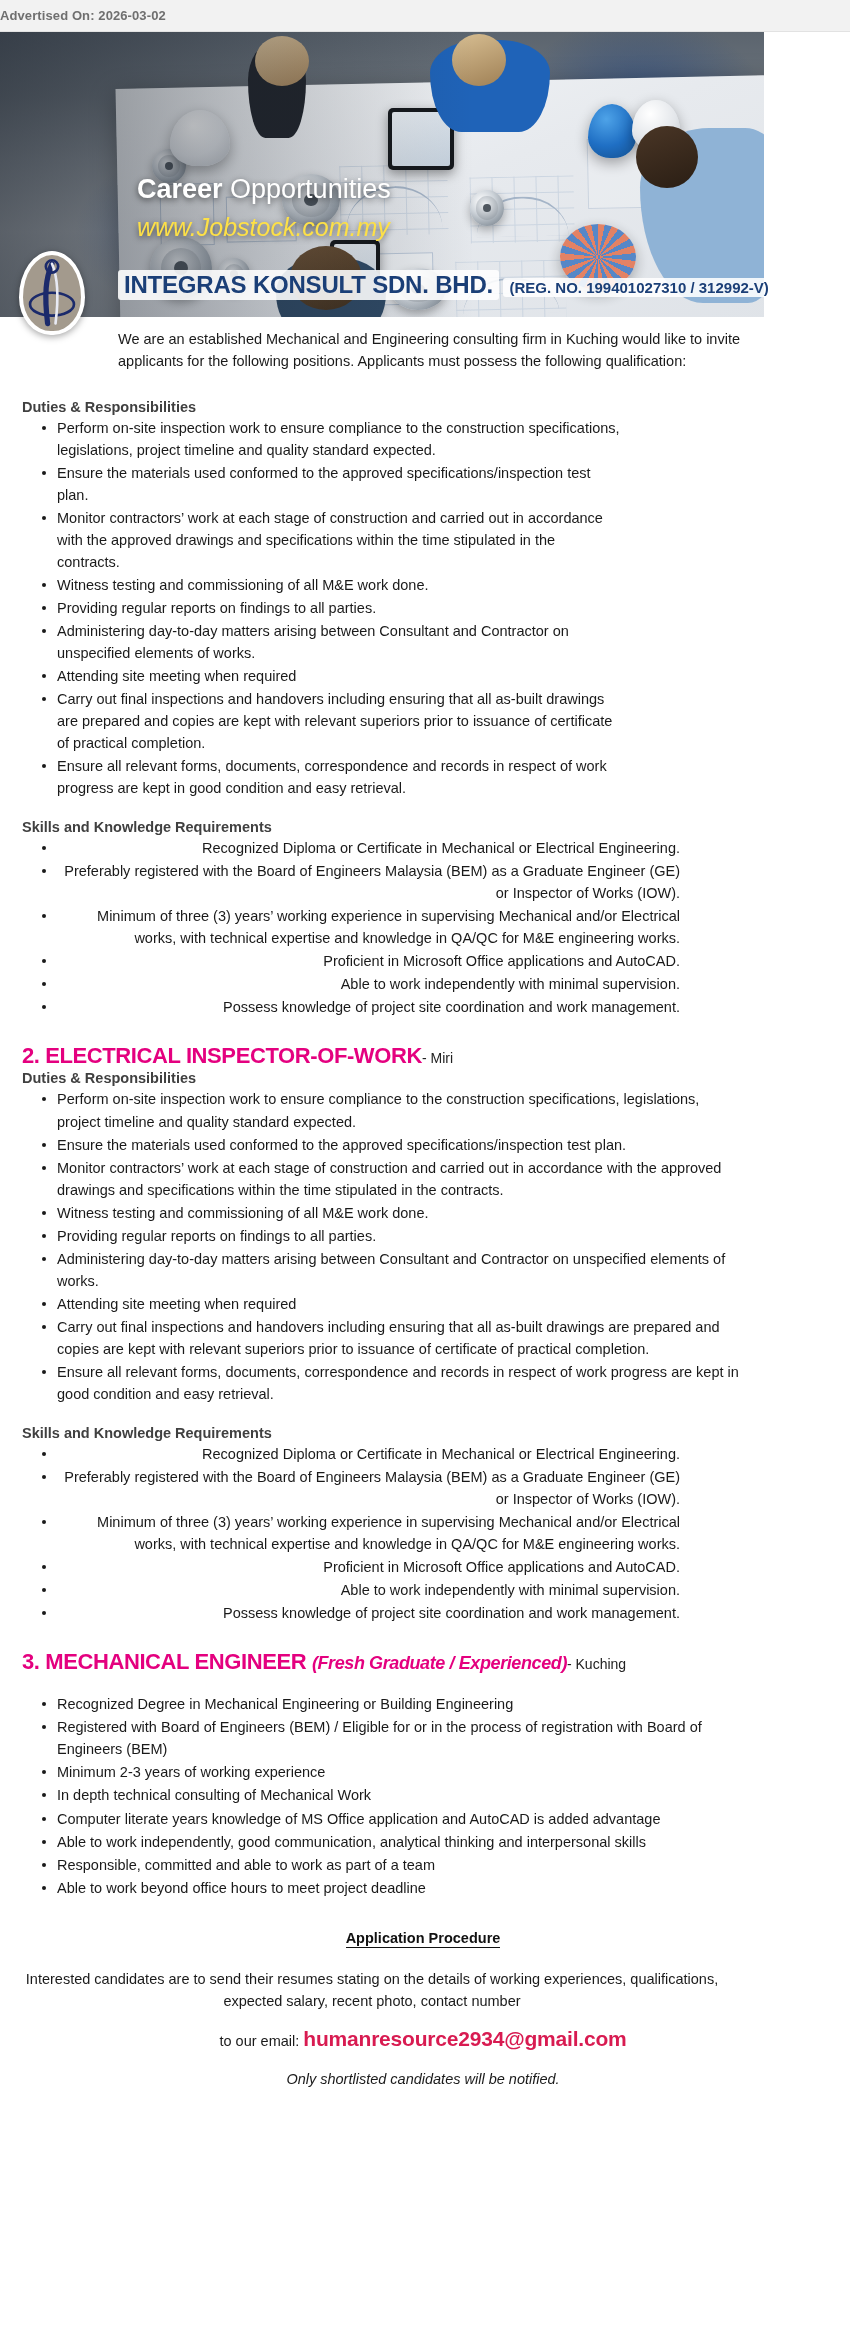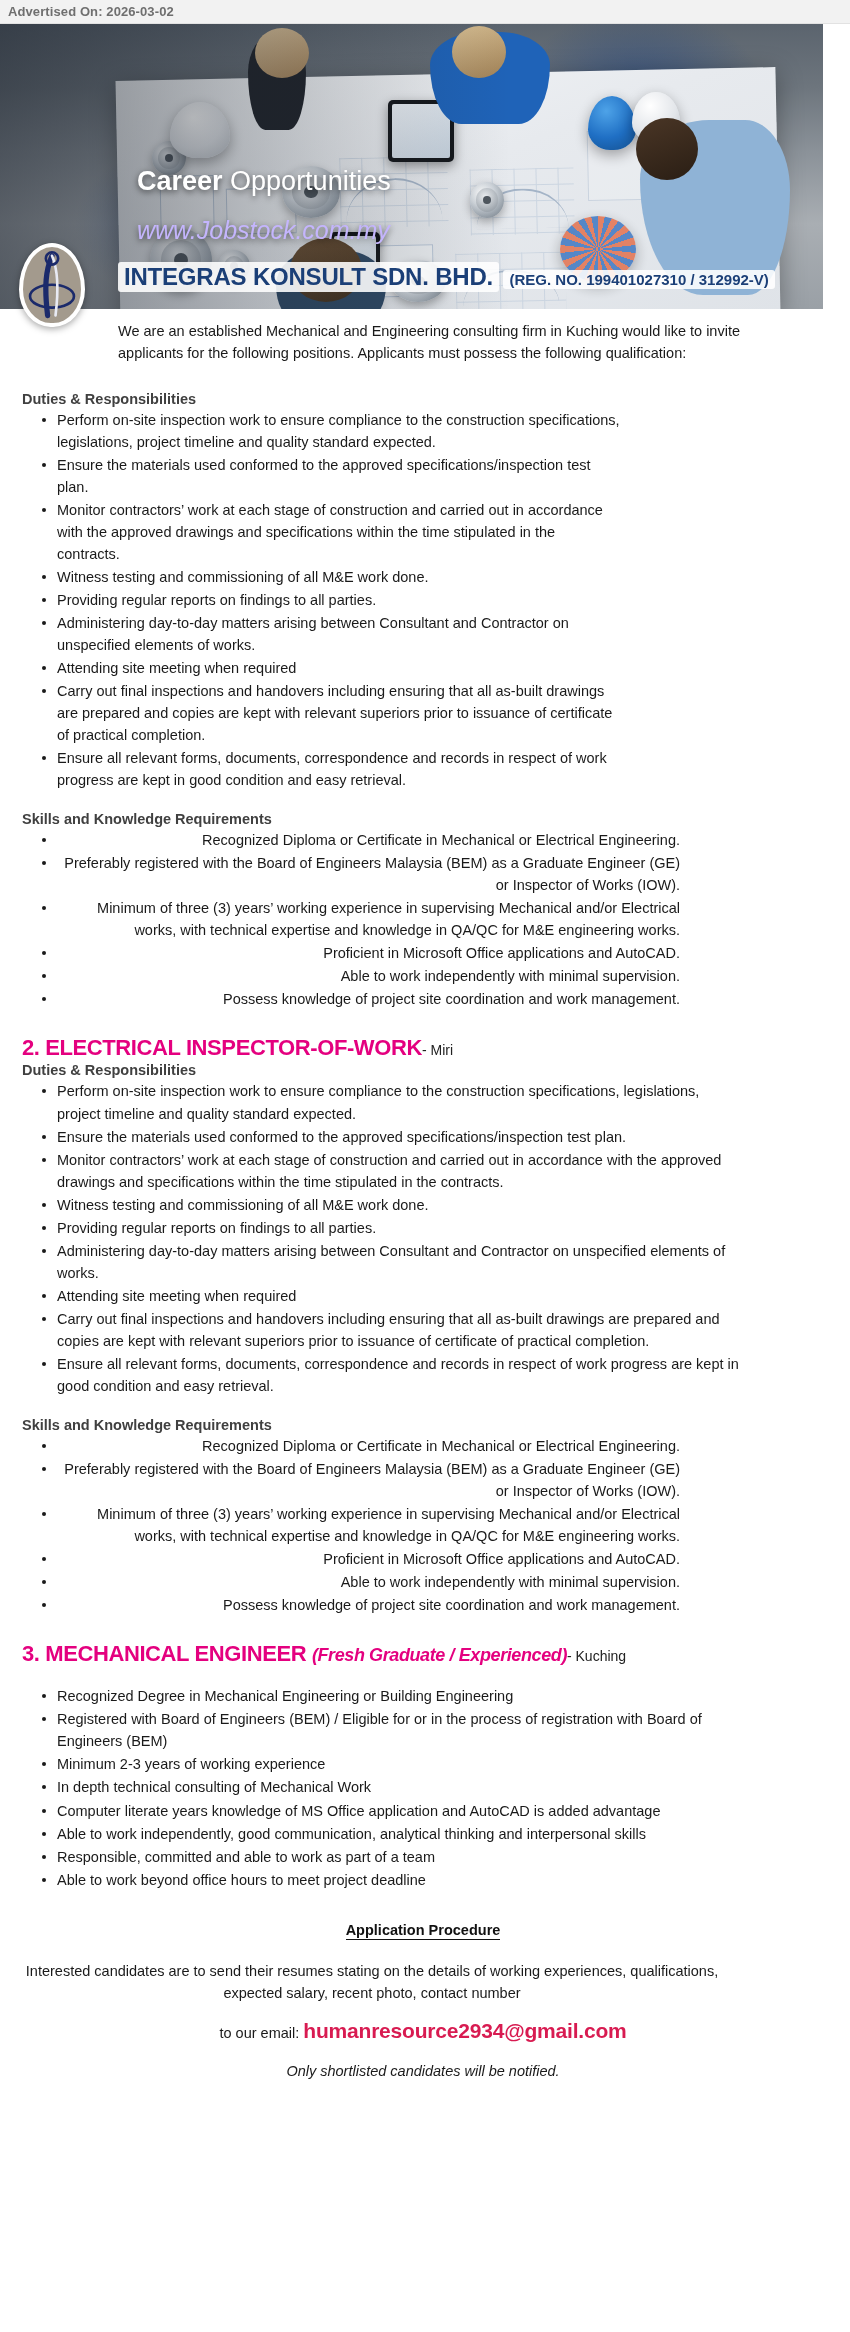--- a/index.html
+++ b/index.html
@@ -7,38 +7,37 @@
   body {
     width: 850px;
     background: #ffffff;
     font-family: "Liberation Sans", sans-serif;
     color: #111111;
     -webkit-font-smoothing: antialiased;
   }
 
   
   .adbar {
-    height: 24px;
+    height: 32px;
     background: #f2f2f2;
     border-bottom: 1px solid #e2e2e2;
     display: flex;
     align-items: center;
-    padding-left: 8px;
   }
   .adbar-text {
     font-size: 13px;
     font-weight: bold;
     color: #6f6f6f;
     letter-spacing: .1px;
   }
 
   
   .hero {
     position: relative;
-    width: 823px;
+    width: 764px;
     height: 285px;
     overflow: hidden;
     background: #4d5660;
   }
   .hero-photo {
     position: absolute;
     inset: 0;
     background:
       radial-gradient(ellipse 180px 120px at 640px 70px, rgba(18,60,130,.55), transparent 70%),
       radial-gradient(ellipse 150px 110px at 180px 200px, rgba(30,70,140,.40), transparent 70%),
@@ -141,24 +140,24 @@
   .hero-line1 {
     font-size: 27px;
     color: #ffffff;
     line-height: 1.05;
     text-shadow: 0 2px 6px rgba(0,0,0,.6);
     white-space: nowrap;
   }
   .hero-line1 .bold { font-weight: bold; }
   .hero-line1 .light { font-weight: normal; }
   .hero-line2 {
-    margin-top: 21px;
+    margin-top: 10px;
     font-size: 25px;
     font-style: italic;
-    color: #c4b5fd;
+    color: #fde047;
     text-shadow: 0 2px 6px rgba(0,0,0,.6);
     white-space: nowrap;
   }
 
   
   .company-band {
     position: relative;
     width: 850px;
     height: 68px;
     margin-top: -60px;

